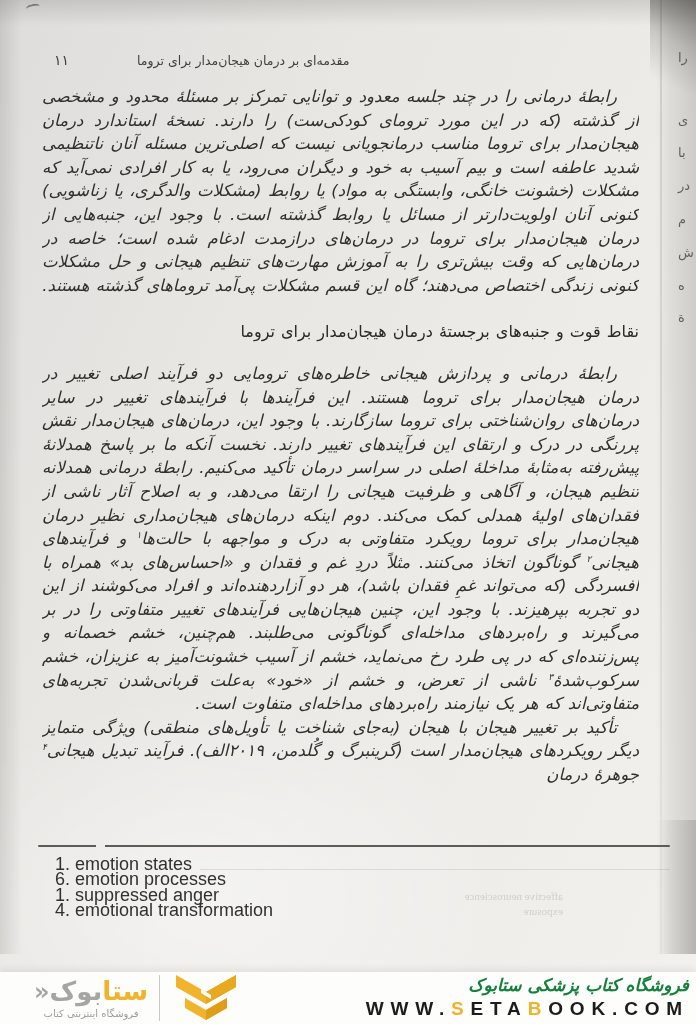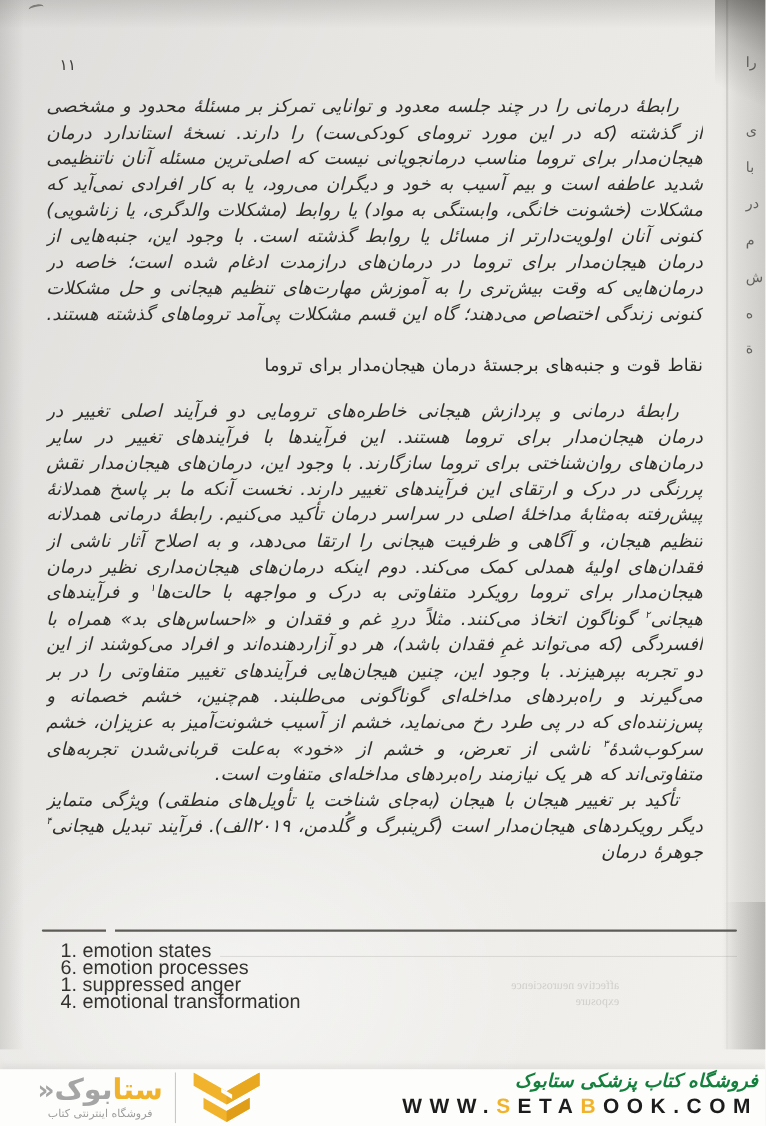--- a/index.html
+++ b/index.html
@@ -95,21 +95,21 @@
   .bleedthrough {
     position:absolute; top:889px; left:345px; width:218px;
     transform:scaleX(-1); opacity:.32; color:#8f8c86;
     font-family:"Liberation Serif", serif; font-size:11px; line-height:15px;
     filter:blur(.4px); text-align:left; pointer-events:none;
   }
 
   
   .banner {
     position:absolute; left:0; right:0; bottom:0; height:52px; background:#fdfdfc;
-    display:flex; justify-content:space-between;
+    display:flex; align-items:center; justify-content:space-between;
     padding:0 7px 0 34px;
     box-shadow: 0 -3px 6px rgba(120,118,112,.12);
   }
   .banner-left { display:flex; align-items:center; gap:11px; }
   .logo-textblock { text-align:center; }
   .wordmark { direction:rtl; font-weight:bold; font-size:26px; line-height:26px; white-space:nowrap; }
   .wm-primary { color:#f1b32b; }
   .wm-secondary { color:#a5a5a5; }
   .wm-guillemet { color:#a5a5a5; font-size:24px; }
   .logo-tagline { color:#9c9c9c; font-size:10px; margin-top:3px; direction:rtl; }
@@ -127,20 +127,21 @@
 <body>
 
 <div class="photo">
   <div class="paper-highlight"></div>
   <div class="top-shade"></div>
   <div class="left-vignette"></div>
   <div class="smudge"></div>
 
   <div class="header">
     <span class="page-number">۱۱</span>
+    <span class="running-title">مقدمه‌ای بر درمان هیجان‌مدار برای تروما</span>
   </div>
 
   <div class="body-text">
     <p>رابطهٔ درمانی را در چند جلسه معدود و توانایی تمرکز بر مسئلهٔ محدود و مشخصی از گذشته (که در این مورد ترومای کودکی‌ست) را دارند. نسخهٔ استاندارد درمان هیجان‌مدار برای تروما مناسب درمانجویانی نیست که اصلی‌ترین مسئله آنان ناتنظیمی شدید عاطفه است و بیم آسیب به خود و دیگران می‌رود، یا به کار افرادی نمی‌آید که مشکلات (خشونت خانگی، وابستگی به مواد) یا روابط (مشکلات والدگری، یا زناشویی) کنونی آنان اولویت‌دارتر از مسائل یا روابط گذشته است. با وجود این، جنبه‌هایی از درمان هیجان‌مدار برای تروما در درمان‌های درازمدت ادغام شده است؛ خاصه در درمان‌هایی که وقت بیش‌تری را به آموزش مهارت‌های تنظیم هیجانی و حل مشکلات کنونی زندگی اختصاص می‌دهند؛ گاه این قسم مشکلات پی‌آمد تروماهای گذشته هستند.</p>
     <div class="section-heading">نقاط قوت و جنبه‌های برجستهٔ درمان هیجان‌مدار برای تروما</div>
     <p>رابطهٔ درمانی و پردازش هیجانی خاطره‌های ترومایی دو فرآیند اصلی تغییر در درمان هیجان‌مدار برای تروما هستند. این فرآیندها با فرآیندهای تغییر در سایر درمان‌های روان‌شناختی برای تروما سازگارند. با وجود این، درمان‌های هیجان‌مدار نقش پررنگی در درک و ارتقای این فرآیندهای تغییر دارند. نخست آنکه ما بر پاسخ همدلانهٔ پیش‌رفته به‌مثابهٔ مداخلهٔ اصلی در سراسر درمان تأکید می‌کنیم. رابطهٔ درمانی همدلانه تنظیم هیجان، و آگاهی و ظرفیت هیجانی را ارتقا می‌دهد، و به اصلاح آثار ناشی از فقدان‌های اولیهٔ همدلی کمک می‌کند. دوم اینکه درمان‌های هیجان‌مداری نظیر درمان هیجان‌مدار برای تروما رویکرد متفاوتی به درک و مواجهه با حالت‌ها<sup>۱</sup> و فرآیندهای هیجانی<sup>۲</sup> گوناگون اتخاذ می‌کنند. مثلاً دردِ غم و فقدان و «احساس‌های بد» همراه با افسردگی (که می‌تواند غمِ فقدان باشد)، هر دو آزاردهنده‌اند و افراد می‌کوشند از این دو تجربه بپرهیزند. با وجود این، چنین هیجان‌هایی فرآیندهای تغییر متفاوتی را در بر می‌گیرند و راه‌بردهای مداخله‌ای گوناگونی می‌طلبند. هم‌چنین، خشم خصمانه و پس‌زننده‌ای که در پی طرد رخ می‌نماید، خشم از آسیب خشونت‌آمیز به عزیزان، خشم سرکوب‌شدهٔ<sup>۳</sup> ناشی از تعرض، و خشم از «خود» به‌علت قربانی‌شدن تجربه‌های متفاوتی‌اند که هر یک نیازمند راه‌بردهای مداخله‌ای متفاوت است.</p>
     <p>تأکید بر تغییر هیجان با هیجان (به‌جای شناخت یا تأویل‌های منطقی) ویژگی متمایز دیگر رویکردهای هیجان‌مدار است (گرینبرگ و گُلدمن، ۲۰۱۹الف). فرآیند تبدیل هیجانی<sup>۴</sup> جوهرهٔ درمان</p>
   </div>
 
   <div class="footnote-separator"></div>

